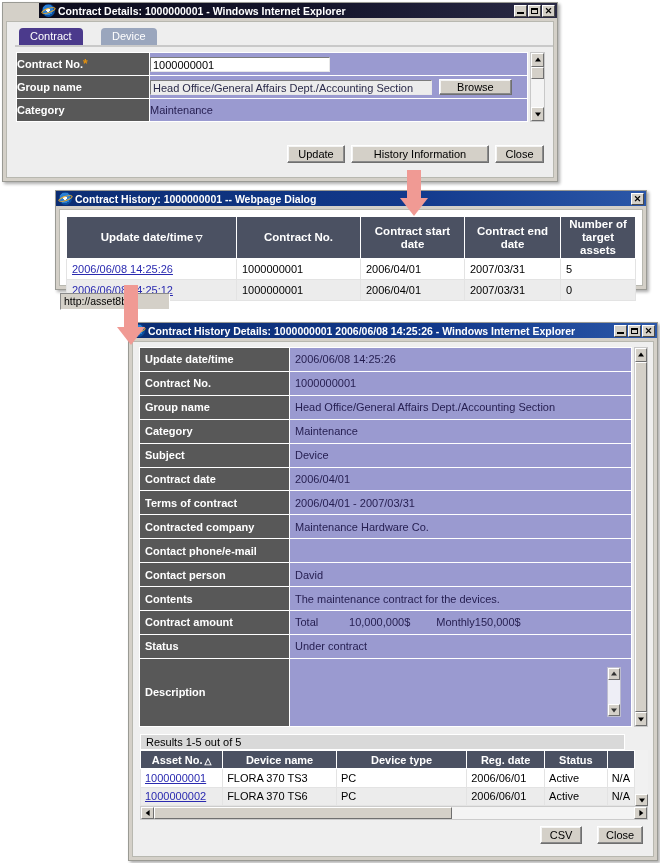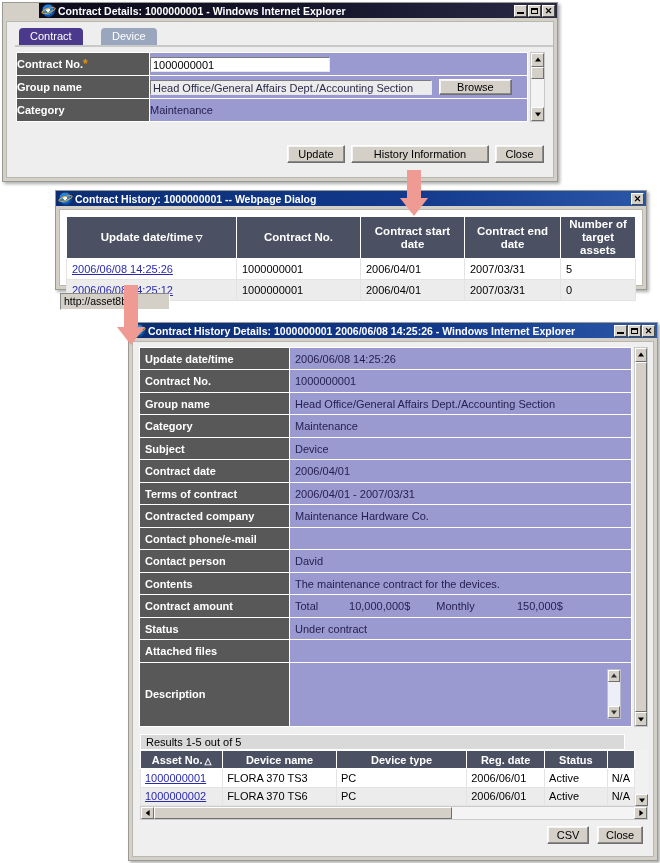--- a/index.html
+++ b/index.html
@@ -132,21 +132,21 @@
   #win3{left:128px;top:322px;width:530px;height:539px;}
   .w3-body{position:absolute;left:3px;top:18px;right:3px;bottom:3px;background:#efefef;border:1px solid #b8b8b0;box-sizing:border-box;}
   .w3-scrollarea{position:absolute;left:6px;top:5px;right:5px;height:380px;display:flex;}
   .dtable{flex:1;border-collapse:collapse;table-layout:fixed;}
   .dtable td{border:1px solid #ffffff;height:19px;font-size:11px;padding:0 0 0 5px;}
   .dtable td.lab3{background:#585858;color:#fff;font-weight:bold;width:144px;white-space:nowrap;}
   .dtable td.val3{background:#9a9ad0;color:#241d4f;}
   .amt-total{display:inline-block;}
   .amt-num{display:inline-block;min-width:92px;text-align:right;}
   .amt-gap{display:inline-block;width:26px;}
-  .amt-num2{display:inline-block;min-width:88px;text-align:right;}
+  .amt-num2{display:inline-block;min-width:88px;text-align:left;}
   .desc-row td.lab3, .desc-row td.val3{height:56px;vertical-align:middle;}
   .desc-inner{position:relative;height:54px;}
   .mini-sb{
     position:absolute;right:10px;top:2px;width:14px;height:50px;
     background:#e6e6f2;border:1px solid #bdbdd0;display:flex;flex-direction:column;
     box-sizing:border-box;
   }
   .mini-arrow{
     flex:0 0 12px;background:#d4d0c8;
     border:1px solid;border-color:#ffffff #6f6f6f #6f6f6f #ffffff;
@@ -179,21 +179,21 @@
   .hsb-arrow{
     width:13px;flex:0 0 13px;background:#d4d0c8;
     border:1px solid;border-color:#ffffff #6f6f6f #6f6f6f #ffffff;
     box-sizing:border-box;position:relative;
   }
   .hsb-arrow i{position:absolute;left:50%;top:50%;width:0;height:0;border-top:3px solid transparent;border-bottom:3px solid transparent;}
   .hsb-l i{transform:translate(-60%,-50%);border-right:4px solid #000;}
   .hsb-r i{transform:translate(-40%,-50%);border-left:4px solid #000;}
   .hsb-track{flex:1;background:#f4f4f4;position:relative;}
   .hsb-thumb{position:absolute;left:0;top:0;bottom:0;width:62%;background:#d4d0c8;border:1px solid;border-color:#ffffff #6f6f6f #6f6f6f #ffffff;box-sizing:border-box;}
-  .w3-buttons{position:absolute;right:10px;bottom:12px;display:flex;gap:8px;}
+  .w3-buttons{position:absolute;right:10px;bottom:12px;display:flex;gap:15px;}
   
   .arrow{position:absolute;}
   .arrow .shaft{position:absolute;background:#f09a94;}
   .arrow .head{position:absolute;width:0;height:0;border-left:14px solid transparent;border-right:14px solid transparent;border-top:18px solid #f09a94;}
 </style>
 </head>
 <body>
 
 <div class="win win-shadow" id="win1">
   <div class="titlebar tb-black">
@@ -382,24 +382,20 @@
         <tr>
           <td class="lab3">Contract amount</td>
           <td class="val3">
             <span class="amt-total">Total</span><span class="amt-num">10,000,000$</span><span class="amt-gap"></span><span>Monthly</span><span class="amt-num2">150,000$</span>
           </td>
         </tr>
         <tr>
               <td class="lab3">Status</td>
               <td class="val3">Under contract</td>
             </tr>
-        <tr>
-              <td class="lab3">Attached files</td>
-              <td class="val3"></td>
-            </tr>
         <tr class="desc-row">
           <td class="lab3">Description</td>
           <td class="val3">
             <div class="desc-inner">
               <div class="mini-sb">
                 <div class="mini-arrow mini-up">
                       <i></i>
                     </div>
                 <div class="mini-track"></div>
                 <div class="mini-arrow mini-dn">

